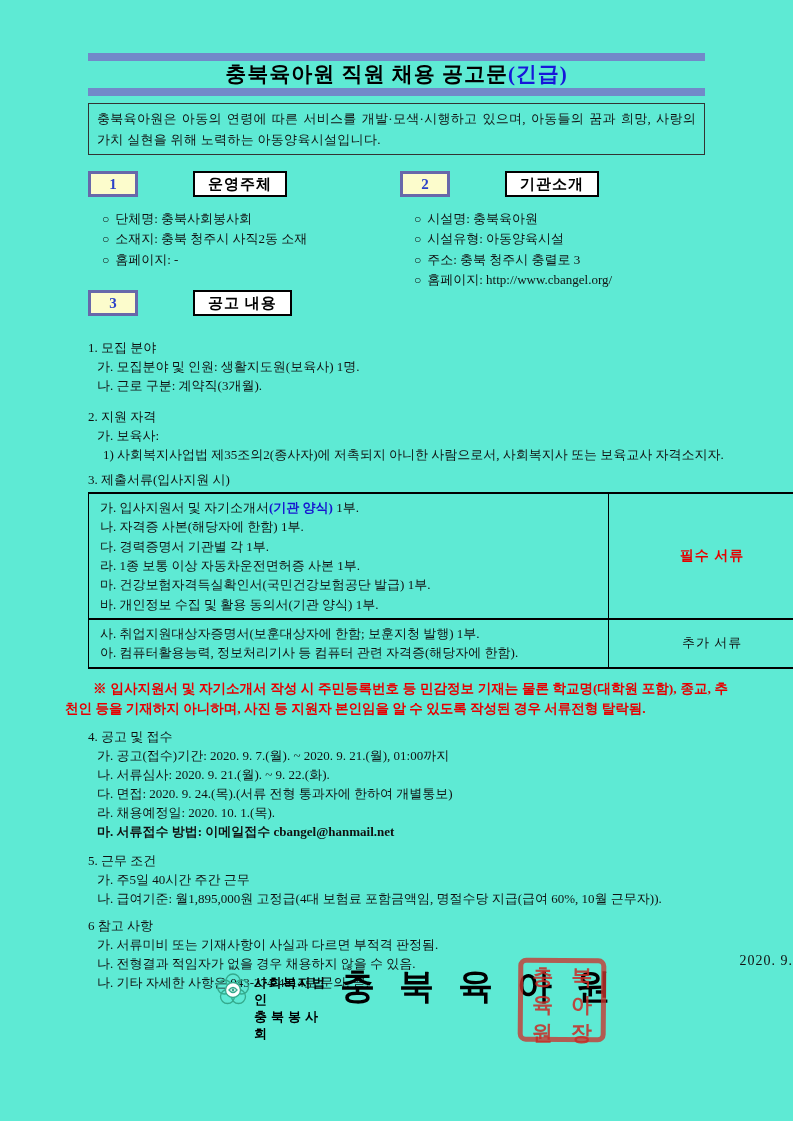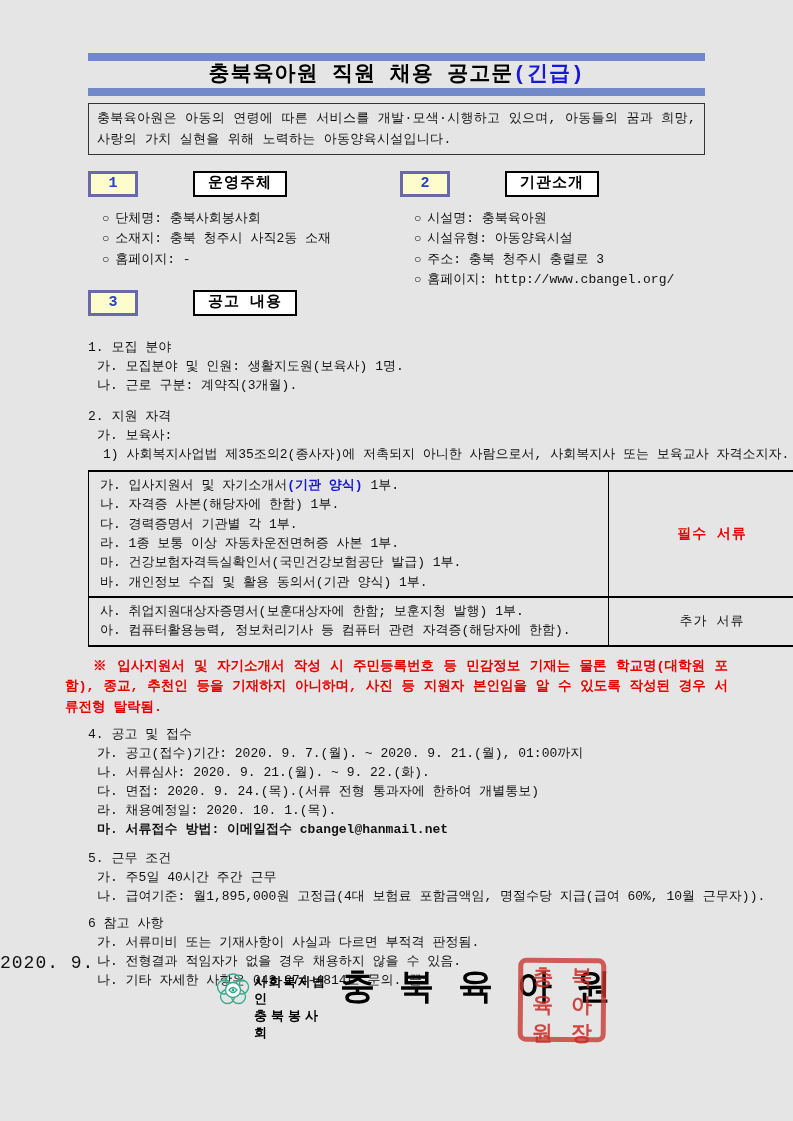--- a/index.html
+++ b/index.html
@@ -1,18 +1,18 @@
 <!DOCTYPE html>
 <html><head>
 <meta charset="utf-8">
 <style>
   html,body { margin:0; padding:0; background:#ffffff; }
   .page {
-    position:relative; width:793px; height:1121px; background:#e5e5e5;
-    font-family:Liberation Mono, monospace;
+    position:relative; width:793px; height:1121px; background:#5eead4;
+    font-family:Liberation Serif, serif;
     color:#111; font-size:13px; overflow:hidden;
   }
   .content { position:absolute; left:88px; top:53px; width:617px; }
 
   .bar { height:8px; background:#7289C9; }
   .doc-title {
     text-align:center; font-size:21px; font-weight:bold; letter-spacing:1px;
     line-height:27px; margin:0; padding:0; color:#000;
   }
   .urgent { color:#1717D9; }
@@ -61,22 +61,22 @@
   .hl-blue { color:#1515D0; font-weight:bold; }
   .required { color:#E60000; font-weight:bold; font-size:14px; letter-spacing:1px; }
   .additional { color:#111; font-size:13px; letter-spacing:1px; }
 
   .warning {
     margin:10px 0 0 -23px; width:663px; color:#E60000; font-weight:bold;
     font-size:13.5px; line-height:20.5px; text-align:justify; text-indent:28px;
   }
 
   .date-line {
-    position:absolute; top:953px; left:0; width:793px; text-align:left;
-    font-size:18px; letter-spacing:1px;
+    position:absolute; top:953px; left:0; width:793px; text-align:right;
+    font-size:14px; letter-spacing:1px;
   }
   .signature { position:absolute; top:961px; left:0; width:793px; height:95px; }
   .emblem { position:absolute; left:216px; top:9px; }
   .org-small {
     position:absolute; left:254px; top:13px; width:80px; font-weight:bold;
     font-size:13px; line-height:17px; color:#000;
   }
   .org-small .l1 { letter-spacing:1.5px; }
   .org-small .l2 { letter-spacing:4px; }
   .org-big {
@@ -143,20 +143,21 @@
       <div class="line indent1">나. 근로 구분: 계약직(3개월).</div>
     </div>
 
     <div class="g-qual">
       <div class="line">2. 지원 자격</div>
       <div class="line indent1">가. 보육사:</div>
       <div class="line indent2">1) 사회복지사업법 제35조의2(종사자)에 저촉되지 아니한 사람으로서, 사회복지사 또는 보육교사 자격소지자.</div>
     </div>
 
     <div class="g-docs">
+      <div class="line">3. 제출서류(입사지원 시)</div>
       <table class="docs">
         <tbody>
             <tr>
           <td class="doc-list">
             <div class="doc-line"><span>가. 입사지원서 및 자기소개서</span><span class="hl-blue">(기관 양식)</span><span> 1부.</span></div>
             <div class="doc-line">나. 자격증 사본(해당자에 한함) 1부.</div>
             <div class="doc-line">다. 경력증명서 기관별 각 1부.</div>
             <div class="doc-line">라. 1종 보통 이상 자동차운전면허증 사본 1부.</div>
             <div class="doc-line">마. 건강보험자격득실확인서(국민건강보험공단 발급) 1부.</div>
             <div class="doc-line">바. 개인정보 수집 및 활용 동의서(기관 양식) 1부.</div>

